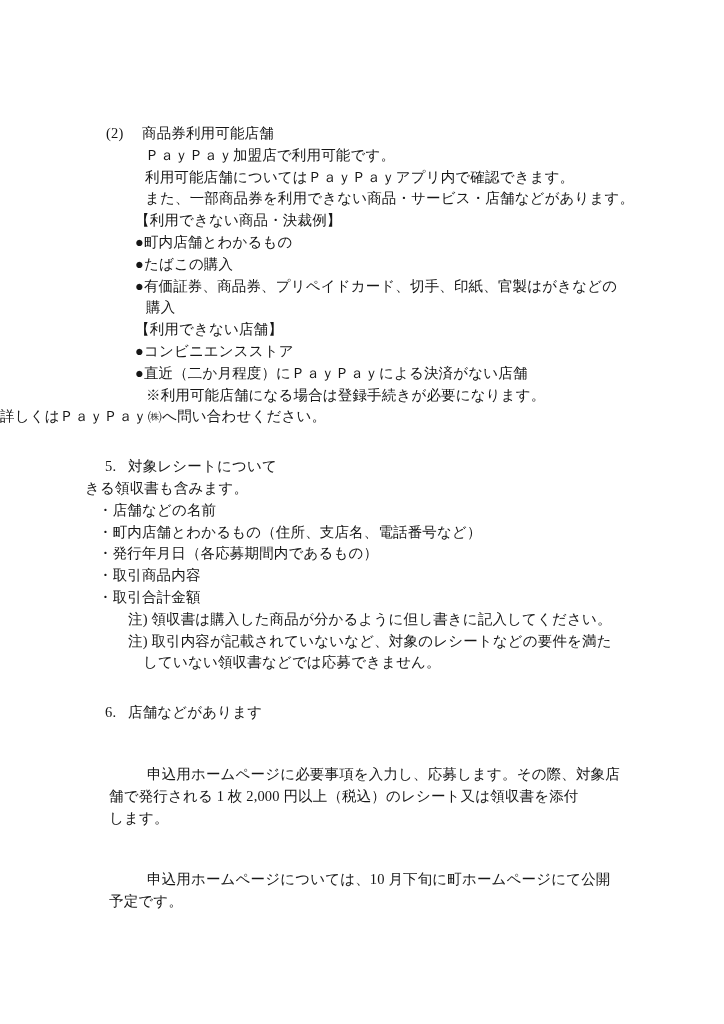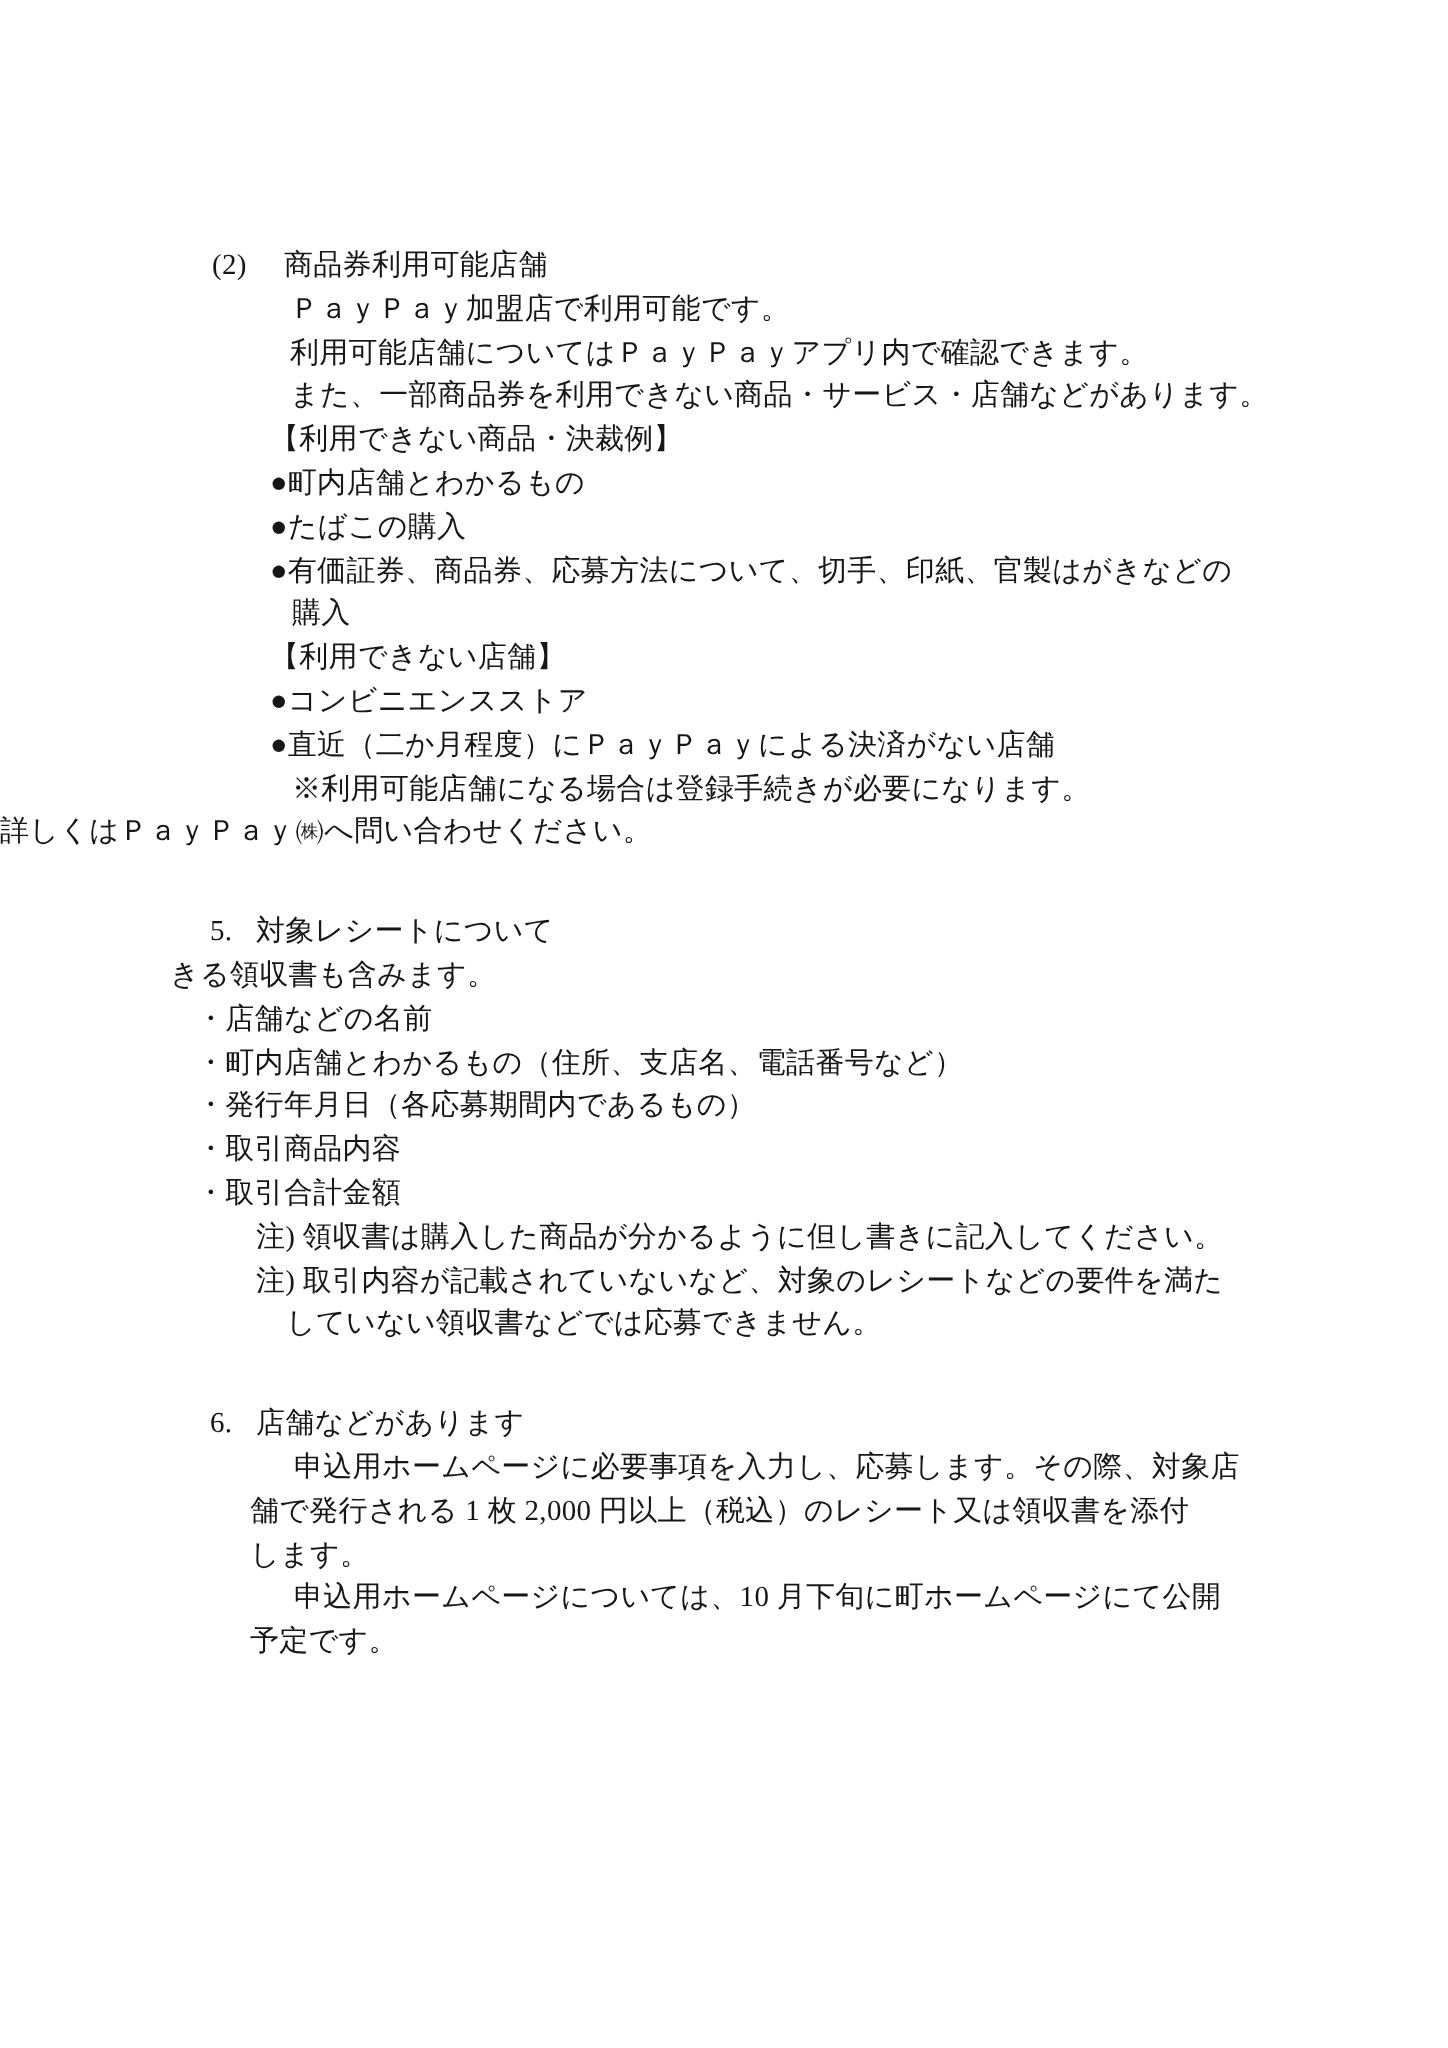--- a/index.html
+++ b/index.html
@@ -32,39 +32,39 @@
   .pl105 { padding-left: 105px; }
   .pl145 { padding-left: 145px; }
   .pl135 { padding-left: 135px; }
   .pl146 { padding-left: 146px; }
   .pl156 { }
   .pl157 { padding-left: 157px; }
   .pl144 { padding-left: 85px; }
   .pl150 { padding-left: 98px; }
   .pl128 { padding-left: 128px; }
   .pl143 { padding-left: 143px; }
-  .pl147 { padding-left: 147px; }
-  .pl124 { padding-left: 109px; margin-left: 16px; }
+  .pl147 { padding-left: 147px; margin-top: 40px; }
+  .pl124 { padding-left: 109px; }
 </style>
 </head>
 <body>
 
 <div class="page">
 
   <section>
     <div class="line pl106">
       <span class="num2">(2)</span><span>商品券利用可能店舗</span>
     </div>
     <div class="line pl145">ＰａｙＰａｙ加盟店で利用可能です。</div>
     <div class="line pl145">利用可能店舗についてはＰａｙＰａｙアプリ内で確認できます。</div>
     <div class="line pl145">また、一部商品券を利用できない商品・サービス・店舗などがあります。</div>
     <div class="line pl135">【利用できない商品・決裁例】</div>
     <div class="line pl135">●町内店舗とわかるもの</div>
     <div class="line pl135">●たばこの購入</div>
-    <div class="line pl135">●有価証券、商品券、応募方法について、切手、印紙、官製はがきなどの</div>
+    <div class="line pl135">●有価証券、商品券、プリペイドカード、切手、印紙、官製はがきなどの</div>
     <div class="line pl146">購入</div>
     <div class="line pl135">【利用できない店舗】</div>
     <div class="line pl135">●コンビニエンスストア</div>
     <div class="line pl135">●直近（二か月程度）にＰａｙＰａｙによる決済がない店舗</div>
     <div class="line pl146">※利用可能店舗になる場合は登録手続きが必要になります。</div>
     <div class="line pl156">詳しくはＰａｙＰａｙ㈱へ問い合わせください。</div>
   </section>
 
   <section>
     <div class="line pl105 gap">

